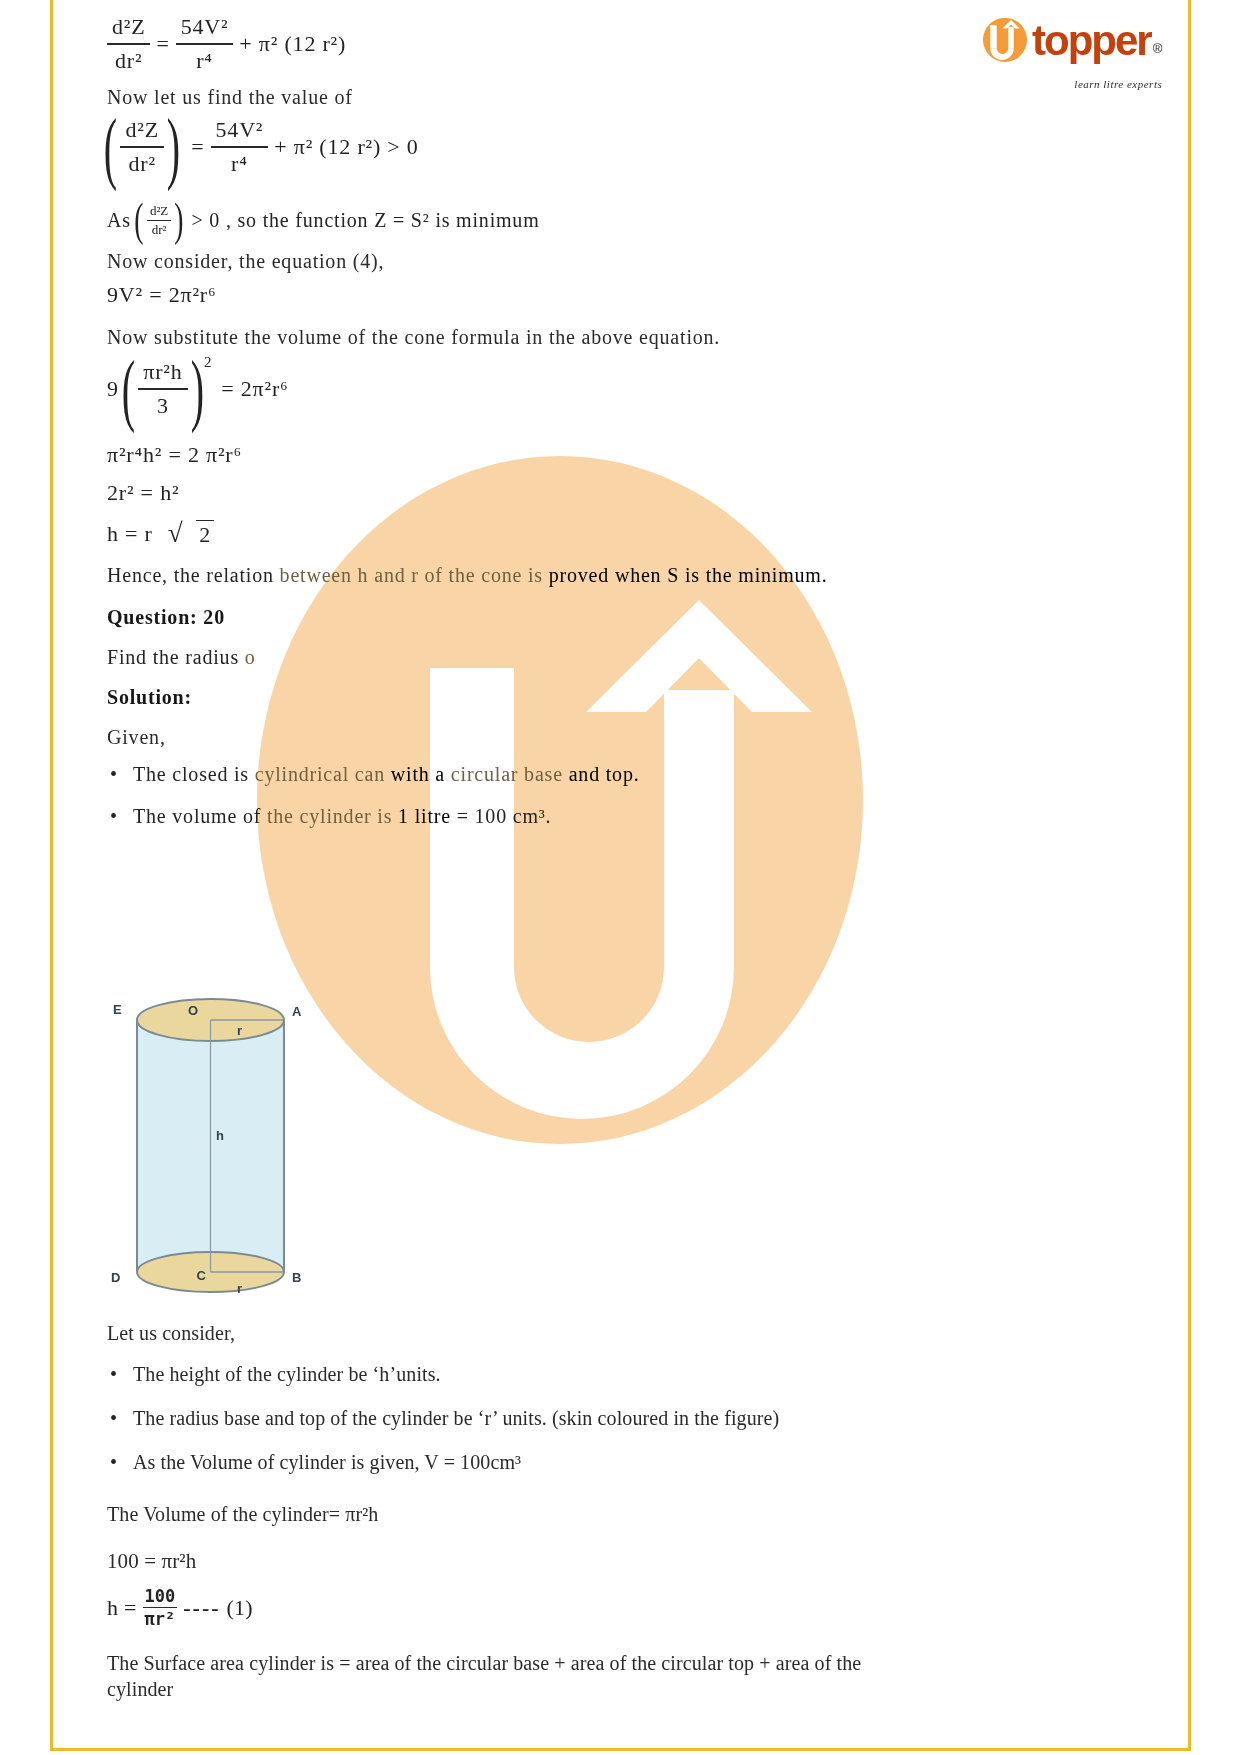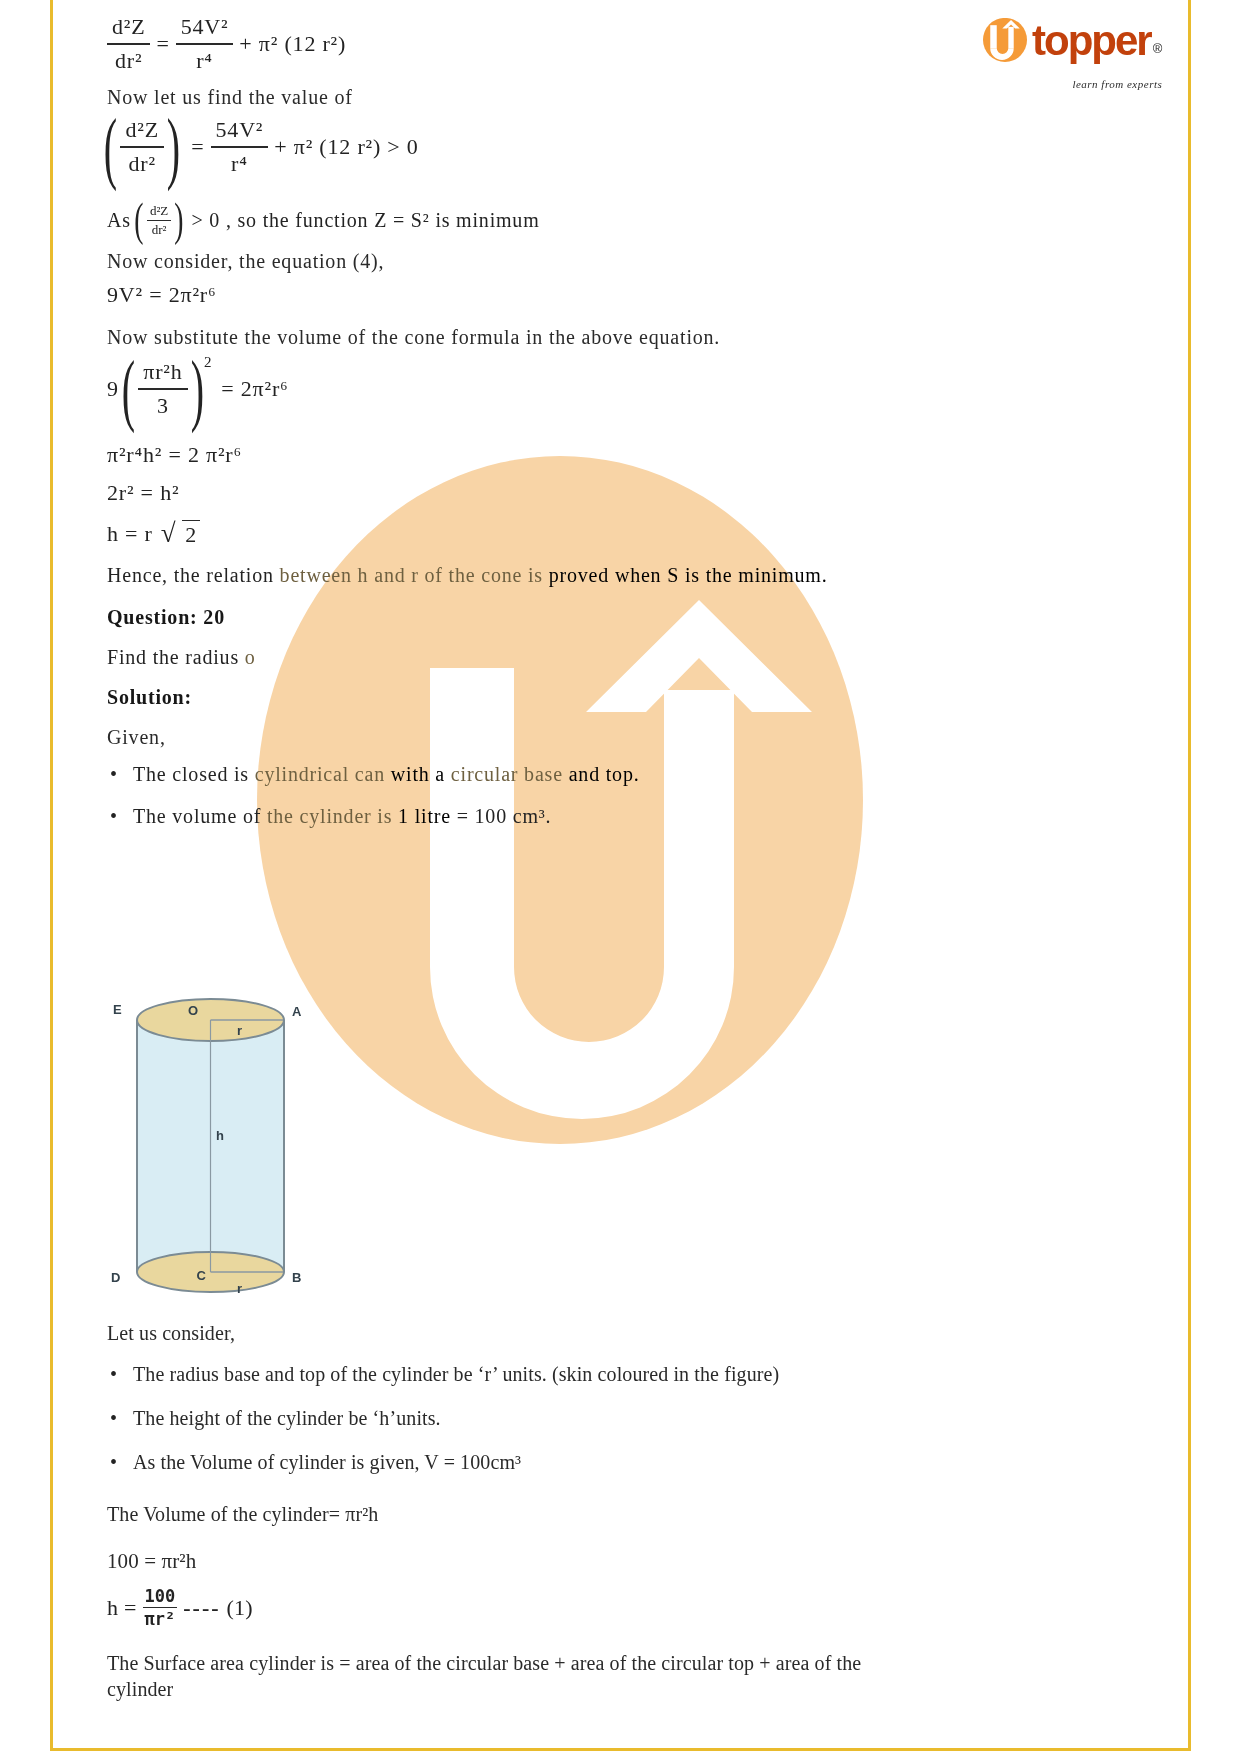--- a/index.html
+++ b/index.html
@@ -69,21 +69,21 @@
   <div class="logo">
     <svg width="44" height="44" viewBox="128 133 570 570">
       <circle cx="413" cy="417" r="285" fill="#F59B38"></circle>
       <rect x="222" y="226" width="84" height="299" fill="#ffffff"></rect>
       <rect x="456" y="248" width="70" height="277" fill="#ffffff"></rect>
       <path d="M222,525 A152,152 0 0 0 526,525 L456,525 A75,75 0 0 1 306,525 Z" fill="#ffffff"></path>
       <polygon points="491,158 604,270 544,270 491,216 438,270 378,270" fill="#ffffff"></polygon>
     </svg>
     <div style="position:relative;">
       <span class="logo-word">topper</span><span class="logo-reg">®</span>
-      <div class="logo-tag">learn from experts</div>
+      <div class="logo-tag">learn litre experts</div>
     </div>
   </div>
 
   <div class="blk eq" style="top:14px;">
     <span class="frac">
         <span class="num">d²Z</span>
         <span class="den">dr²</span>
       </span>
     <span>=</span>
     <span class="frac">
@@ -136,21 +136,21 @@
       </span>
     <span class="bp">)</span>
     <span class="pow">2</span>
     <span>= 2π²r⁶</span>
   </div>
 
   <div class="blk eq" style="top:442px;">π²r⁴h² = 2 π²r⁶</div>
 
   <div class="blk eq" style="top:480px;">2r² = h²</div>
 
-  <div class="blk eq" style="top:518px;gap:8px;">
+  <div class="blk eq" style="top:518px;gap:15px;">
     <span>h = r</span>
     <span class="radical">√</span>
     <span class="radicand">2</span>
   </div>
 
   <div class="blk txt" style="top:564px;"><span class="c-k">Hence, the relation </span><span class="c-o">between h and r of the cone is </span><span class="c-g">proved when S is the minimum.</span></div>
 
   <div class="blk txt bold" style="top:606px;">Question: 20</div>
 
   <div class="blk txt" style="top:646px;"><span class="c-k">Find the radius </span><span class="c-o">o</span></div>
@@ -180,22 +180,22 @@
     <text x="113" y="155">h</text>
     <text x="8" y="297">D</text>
     <text x="103" y="295" text-anchor="end">C</text>
     <text x="189" y="297">B</text>
     <text x="134" y="308">r</text>
   </svg>
 
   <div class="blk txt2" style="top:1322px;">Let us consider,</div>
 
   <ul class="blk txt2 doc doc2" style="top:1363px;">
+    <li>The height of the cylinder be ‘h’units.</li>
     <li>The radius base and top of the cylinder be ‘r’ units. (skin coloured in the figure)</li>
-    <li>The height of the cylinder be ‘h’units.</li>
     <li>As the Volume of cylinder is given, V = 100cm³</li>
   </ul>
 
   <div class="blk txt2" style="top:1503px;">The Volume of the cylinder= πr²h</div>
 
   <div class="blk txt2" style="top:1550px;font-size:21px;">100 = πr²h</div>
 
   <div class="blk eq" style="top:1586px;letter-spacing:.2px;">
     <span>h =</span>
     <span class="frac frac-mono">

